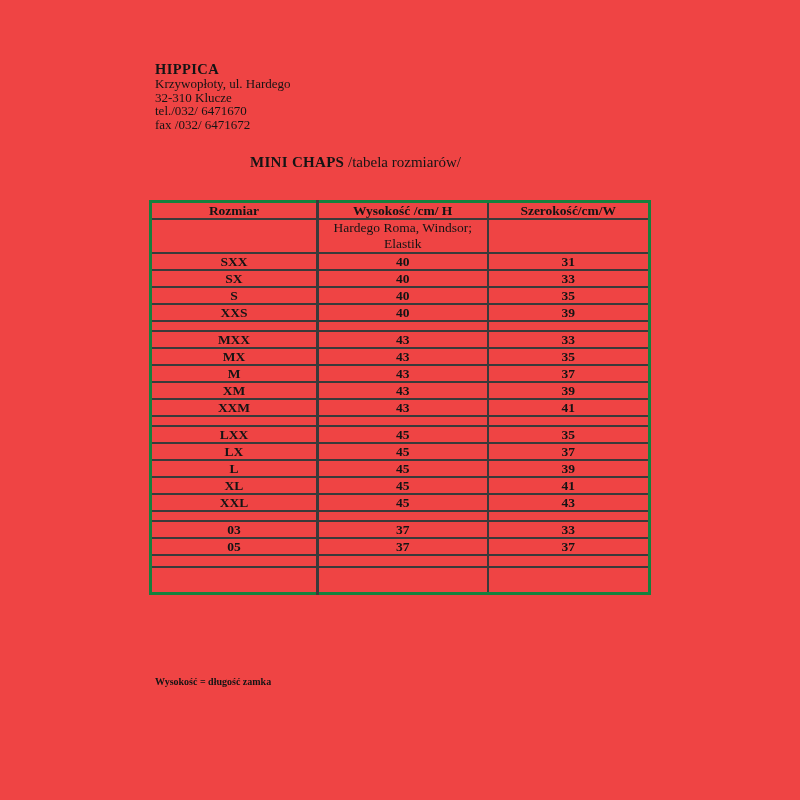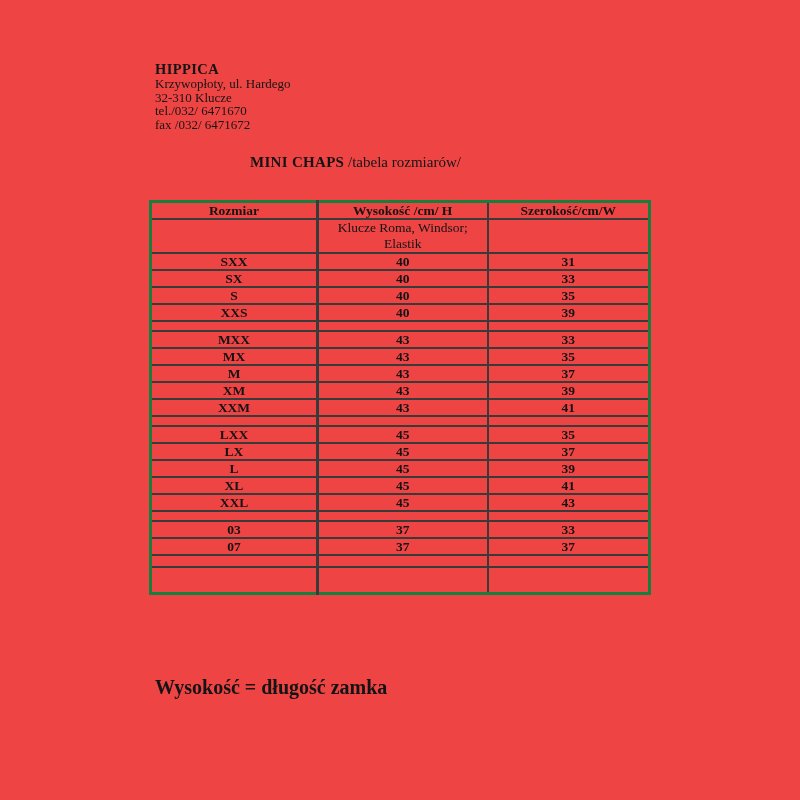--- a/index.html
+++ b/index.html
@@ -48,21 +48,21 @@
   tr.header-row th{height:17px;}
   tr.header-row .reg{font-weight:bold;}
   tr.subheader-row td{height:33px;font-weight:normal;line-height:16px;}
   tbody td{height:14px;line-height:14px;}
   tr.spacer td{height:10px;}
   tr.empty td{height:12px;}
   tr.empty-tall td{height:26px;}
   td.red{color:var(--red);}
 
   
-  .footer-note{position:absolute;left:155px;top:676px;font-size:20px;font-weight:bold;}
+  .footer-note{position:absolute;left:155px;top:676px;font-size:10px;font-weight:bold;}
 </style>
 </head>
 <body>
 
 <div id="screen">
 
   <div class="company">
     <div class="name">HIPPICA</div>
     <div>Krzywopłoty, ul. Hardego</div>
     <div>32-310 Klucze</div>
@@ -80,21 +80,21 @@
       </colgroup>
     <thead>
       <tr class="header-row">
         <th>Rozmiar</th>
         <th><span class="reg">Wysokość /cm/ </span><span>H</span></th>
         <th><span class="reg">Szerokość/cm/</span><span>W</span></th>
       </tr>
       <tr class="subheader-row">
         <td></td>
         <td>
-          <div>Klucze Roma, Windsor;</div>
+          <div>Hardego Roma, Windsor;</div>
           <div>Elastik</div>
         </td>
         <td></td>
       </tr>
     </thead>
     <tbody>
         <tr>
           <td>SXX</td>
           <td>40</td>
           <td>31</td>
@@ -178,21 +178,21 @@
           <td></td>
           <td></td>
           <td></td>
         </tr>
         <tr>
           <td>03</td>
           <td>37</td>
           <td>33</td>
         </tr>
         <tr>
-          <td>07</td>
+          <td>05</td>
           <td>37</td>
           <td>37</td>
         </tr>
         <tr class="empty">
           <td></td>
           <td></td>
           <td></td>
         </tr>
         <tr class="empty-tall">
           <td></td>

